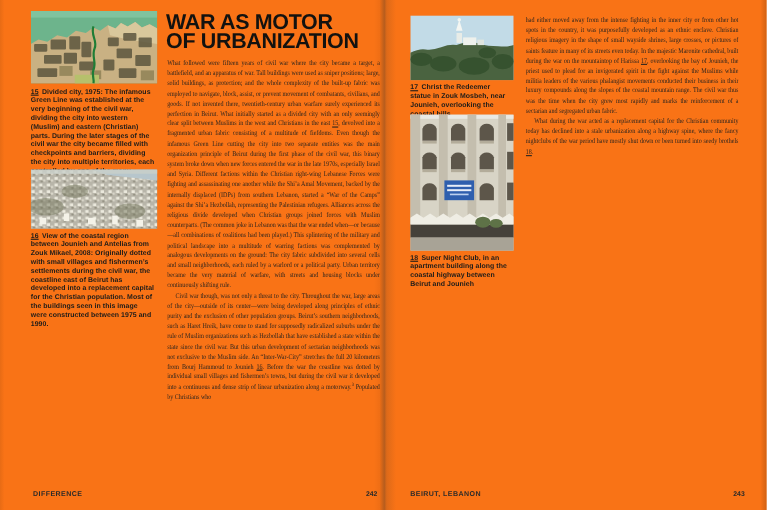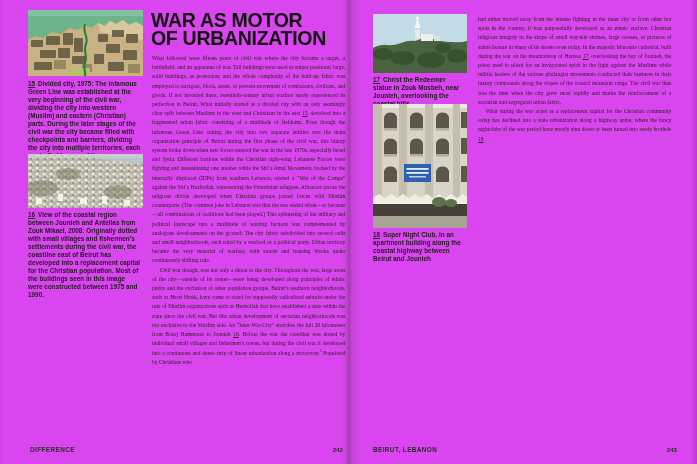--- a/index.html
+++ b/index.html
@@ -1,18 +1,18 @@
 <!DOCTYPE html>
 <html lang="en"><head>
 <meta charset="utf-8">
 <style>
   * { margin:0; padding:0; box-sizing:border-box; }
   html,body { width:697px; height:464px; }
   body { font-family:"Liberation Sans", sans-serif; background:#e7e5e0; }
-  .spread { position:relative; width:697px; height:464px; background:#d946ef; overflow:hidden; }
+  .spread { position:relative; width:697px; height:464px; background:#f97316; overflow:hidden; }
 
   
   .gutter { position:absolute; left:340px; top:0; width:20px; height:464px; pointer-events:none;
     background:linear-gradient(90deg, rgba(0,0,0,0) 0%, rgba(0,0,0,0.04) 25%, rgba(55,50,44,0.34) 47%, rgba(55,50,44,0.14) 58%, rgba(0,0,0,0) 100%); }
   .edge-right { position:absolute; right:0; top:0; width:6px; height:464px; pointer-events:none;
     background:linear-gradient(90deg, rgba(0,0,0,0), rgba(0,0,0,0.16)); }
   .edge-left { position:absolute; left:0; top:0; width:4px; height:464px; pointer-events:none;
     background:linear-gradient(270deg, rgba(0,0,0,0), rgba(0,0,0,0.07)); }
 
   figure { position:absolute; }

